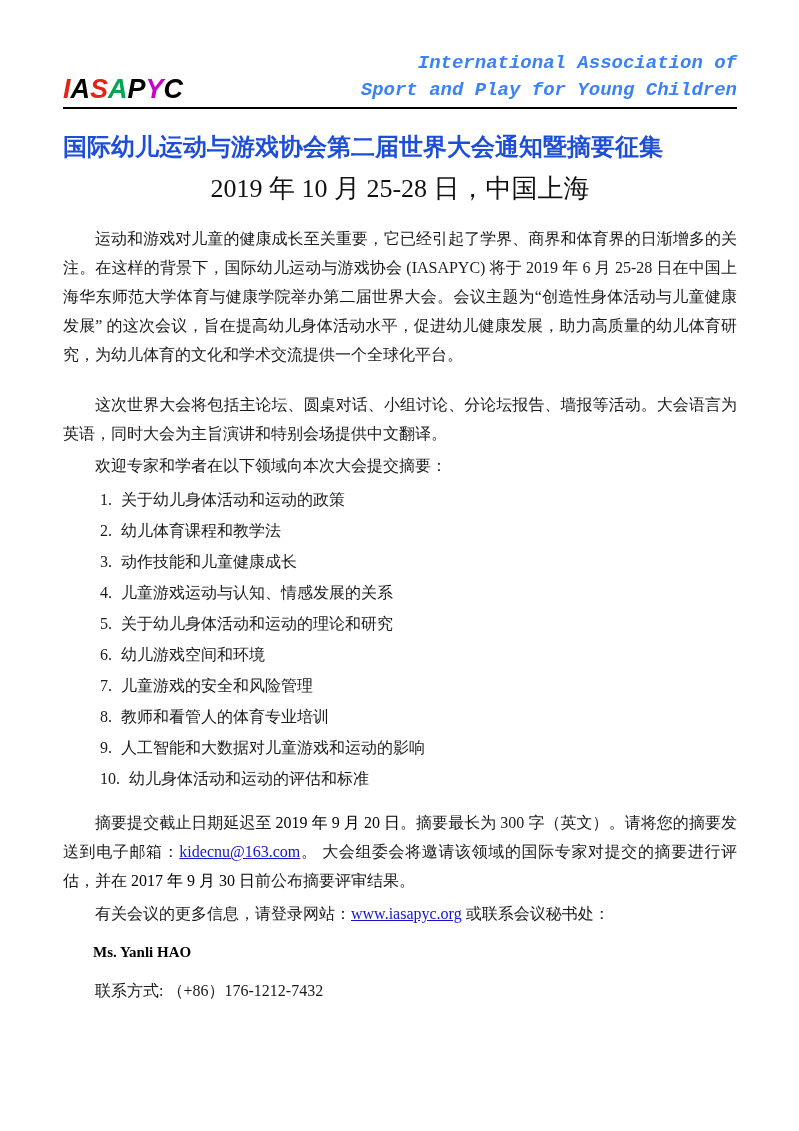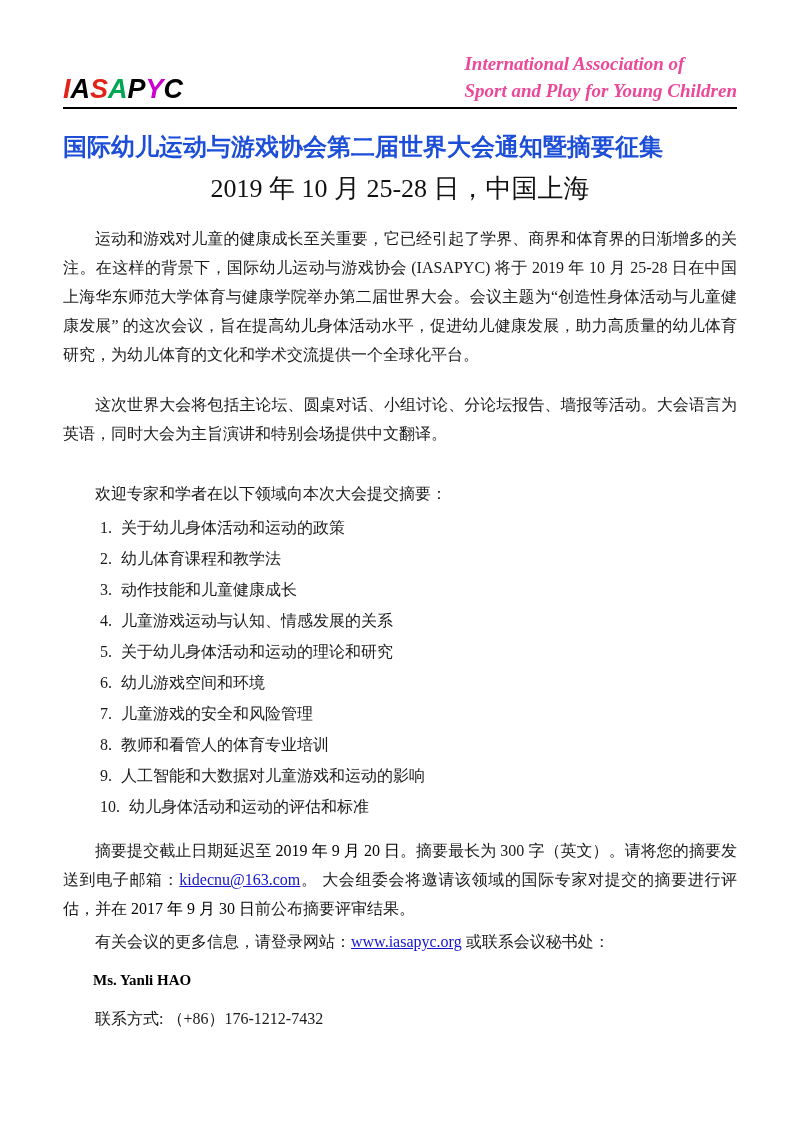--- a/index.html
+++ b/index.html
@@ -25,26 +25,27 @@
   .logo {
     font-family: "Liberation Sans", "DejaVu Sans", sans-serif;
     font-weight: bold;
     font-style: italic;
     font-size: 27px;
     letter-spacing: 0px;
     line-height: 30px;
     white-space: nowrap;
   }
   .org-name {
-    text-align: left;
+    text-align: right;
     font-weight: bold;
     font-style: italic;
     font-size: 19px;
     line-height: 27px;
-    color: #ec4899;
+    color: #3b82f6;
+    font-family: Liberation Mono, monospace;
   }
   .rule { border-bottom: 2px solid #000000; margin-top: 3px; }
 
   
   .doc-title {
     margin-top: 22px;
     font-size: 24px;
     font-weight: bold;
     line-height: 32px;
     color: #1d4ed8;
@@ -60,21 +61,21 @@
 
   
   .para {
     font-size: 16px;
     line-height: 29px;
     text-align: justify;
     text-indent: 2em;
   }
   .p-intro    { margin-top: 20px; }
   .p-program  { margin-top: 21px; }
-  .p-topics-intro { margin-top: 31px; }
+  .p-topics-intro { margin-top: 3px; }
   .p-abstract { margin-top: 14px; }
   .p-moreinfo { margin-top: 4px; }
 
   
   .topic-list { margin-top: 4px; }
   .topic-item {
     font-size: 16px;
     line-height: 31px;
     padding-left: 37px;
   }
@@ -114,21 +115,21 @@
       <div class="org-name">
         <div>International Association of</div>
         <div>Sport and Play for Young Children</div>
       </div>
     </div>
     <div class="rule"></div>
 
     <div class="doc-title">国际幼儿运动与游戏协会第二届世界大会通知暨摘要征集</div>
     <div class="doc-subtitle">2019 年 10 月 25-28 日，中国上海</div>
 
-    <div class="para p-intro">运动和游戏对儿童的健康成长至关重要，它已经引起了学界、商界和体育界的日渐增多的关注。在这样的背景下，国际幼儿运动与游戏协会 (IASAPYC) 将于 2019 年 10 月 25-28 日在中国上海华东师范大学体育与健康学院举办第二届世界大会。会议主题为“创造性身体活动与儿童健康发展” 的这次会议，旨在提高幼儿身体活动水平，促进幼儿健康发展，助力高质量的幼儿体育研究，为幼儿体育的文化和学术交流提供一个全球化平台。</div>
+    <div class="para p-intro">运动和游戏对儿童的健康成长至关重要，它已经引起了学界、商界和体育界的日渐增多的关注。在这样的背景下，国际幼儿运动与游戏协会 (IASAPYC) 将于 2019 年 6 月 25-28 日在中国上海华东师范大学体育与健康学院举办第二届世界大会。会议主题为“创造性身体活动与儿童健康发展” 的这次会议，旨在提高幼儿身体活动水平，促进幼儿健康发展，助力高质量的幼儿体育研究，为幼儿体育的文化和学术交流提供一个全球化平台。</div>
 
     <div class="para p-program">这次世界大会将包括主论坛、圆桌对话、小组讨论、分论坛报告、墙报等活动。大会语言为英语，同时大会为主旨演讲和特别会场提供中文翻译。</div>
 
     <div class="para p-topics-intro">欢迎专家和学者在以下领域向本次大会提交摘要：</div>
 
     <div class="topic-list">
         <div class="topic-item"><span class="topic-num">1.</span><span>关于幼儿身体活动和运动的政策</span></div>
         <div class="topic-item"><span class="topic-num">2.</span><span>幼儿体育课程和教学法</span></div>
         <div class="topic-item"><span class="topic-num">3.</span><span>动作技能和儿童健康成长</span></div>
         <div class="topic-item"><span class="topic-num">4.</span><span>儿童游戏运动与认知、情感发展的关系</span></div>

